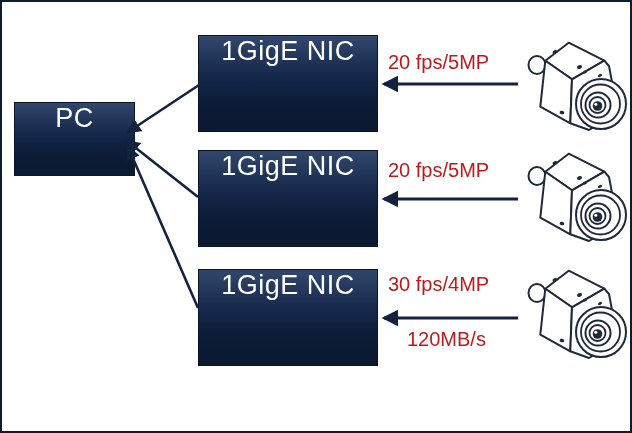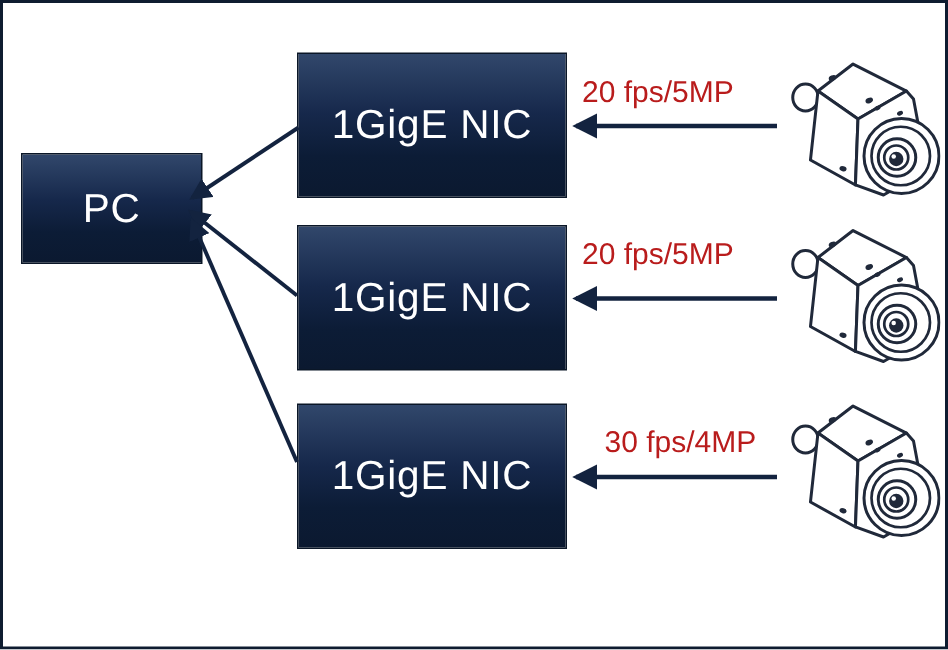--- a/index.html
+++ b/index.html
@@ -10,41 +10,41 @@
     background: #ffffff;
     border: 2px solid #0e1c30;
     overflow: hidden;
     font-family: "Liberation Sans", sans-serif;
   }
   .box {
     position: absolute;
     background: linear-gradient(180deg, #31476b 0%, #16284b 42%, #0c1c36 72%, #0b1930 100%);
     border: 1px solid #0a1627;
     color: #ffffff;
-    display: flex; align-items: center; justify-content: center;
+    display: flex; justify-content: center;
     font-size: 27px;
     letter-spacing: 0.5px;
   }
   .pc   { left:12px;  top:100px; width:121px; height:74px; }
   .nic  { left:196px; width:180px; height:97px; }
   .nic1 { top:33px; }
   .nic2 { top:148px; }
   .nic3 { top:267px; }
   .lbl {
     position: absolute;
     color: #b91c1c;
     font-size: 20px;
     line-height: 29px;
     white-space: pre-line;
   }
   .fps  { left:386px; }
   .rate { left:405px; }
   .fps1 { top:46px; }  .rate1 { top:91px; }
   .fps2 { top:154px; } .rate2 { top:203px; }
-  .fps3 { top:279px;margin-left:15px; } .rate3 { top:323px; }
+  .fps3 { top:268px; } .rate3 { top:323px; }
   .overlay {
     position:absolute; left:0; top:0; width:632px; height:433px;
     pointer-events:none;
   }
   .arrow { stroke:#13233f; fill:none; }
   .cam-part { fill:#ffffff; stroke:#20293a; stroke-width:2; stroke-linejoin:round; }
   .cam-ring { fill:none; stroke:#20293a; stroke-width:1.8; }
   .cam-dark { fill:#20293a; stroke:none; }
 </style>
 </head>
@@ -62,20 +62,21 @@
   <div class="box nic nic2">
     <span>1GigE NIC</span>
   </div>
   <div class="box nic nic3">
     <span>1GigE NIC</span>
   </div>
 
   <div class="lbl fps fps1">20 fps/5MP</div>
   <div class="lbl fps fps2">20 fps/5MP</div>
   <div class="lbl fps fps3">30 fps/4MP</div>
+  <div class="lbl rate rate3">120MB/s</div>
 
   <svg class="overlay" width="632" height="433" viewBox="0 0 632 433">
     <defs>
       <marker id="ah" viewBox="0 0 10 10" refX="8.5" refY="5" markerWidth="5.6" markerHeight="5.6" orient="auto">
         <path d="M0,0 L10,5 L0,10 Z" fill="#13233f"></path>
       </marker>
 
       <symbol id="cam" viewBox="0 0 100 96">
 
         <ellipse class="cam-part" cx="10" cy="25" rx="8.5" ry="9"></ellipse>

